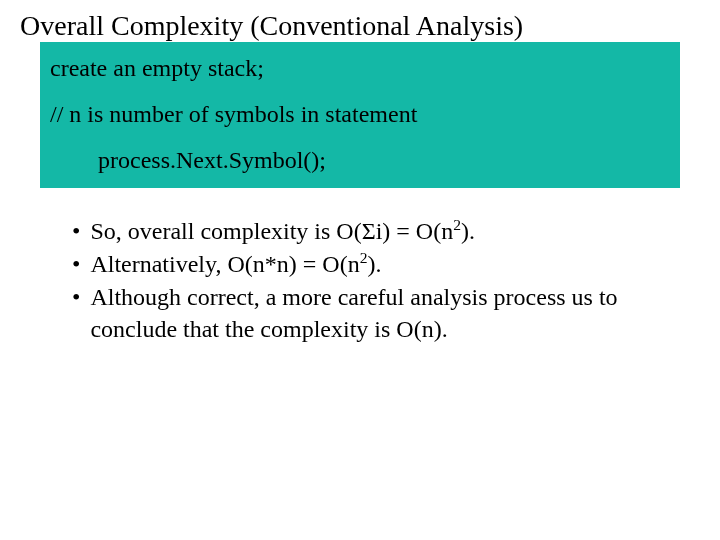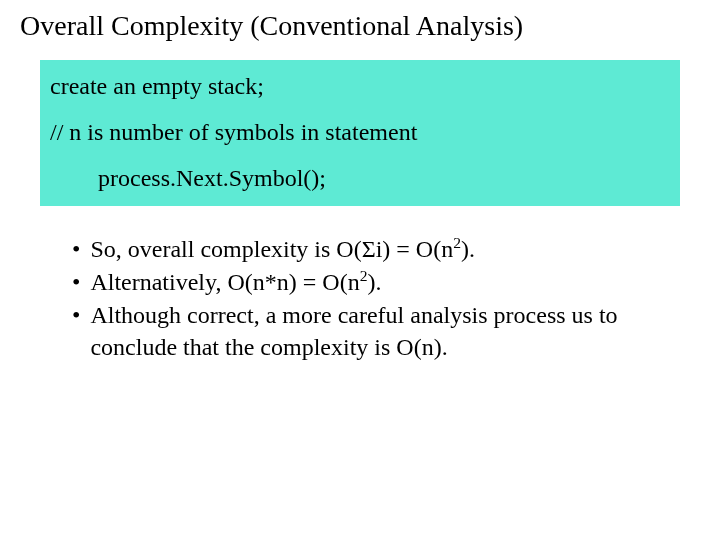--- a/index.html
+++ b/index.html
@@ -11,25 +11,24 @@
       width: 720px;
       height: 540px;
       background: #ffffff;
       font-family: "Times New Roman", Times, serif;
       padding: 10px 30px;
       position: relative;
     }
     .slide-title {
       font-size: 28px;
       color: #000;
-      margin-bottom: 18px;
       margin-left: -10px;
     }
     .code-block {
-      background: #5eead4;
+      background: #14b8a6;
       padding: 8px 10px 10px 10px;
       margin: 0 10px 28px 10px;
     }
     .code-line {
       font-size: 24px;
       color: #000;
       line-height: 1.5;
       margin-bottom: 10px;
     }
     .code-line:last-child {

